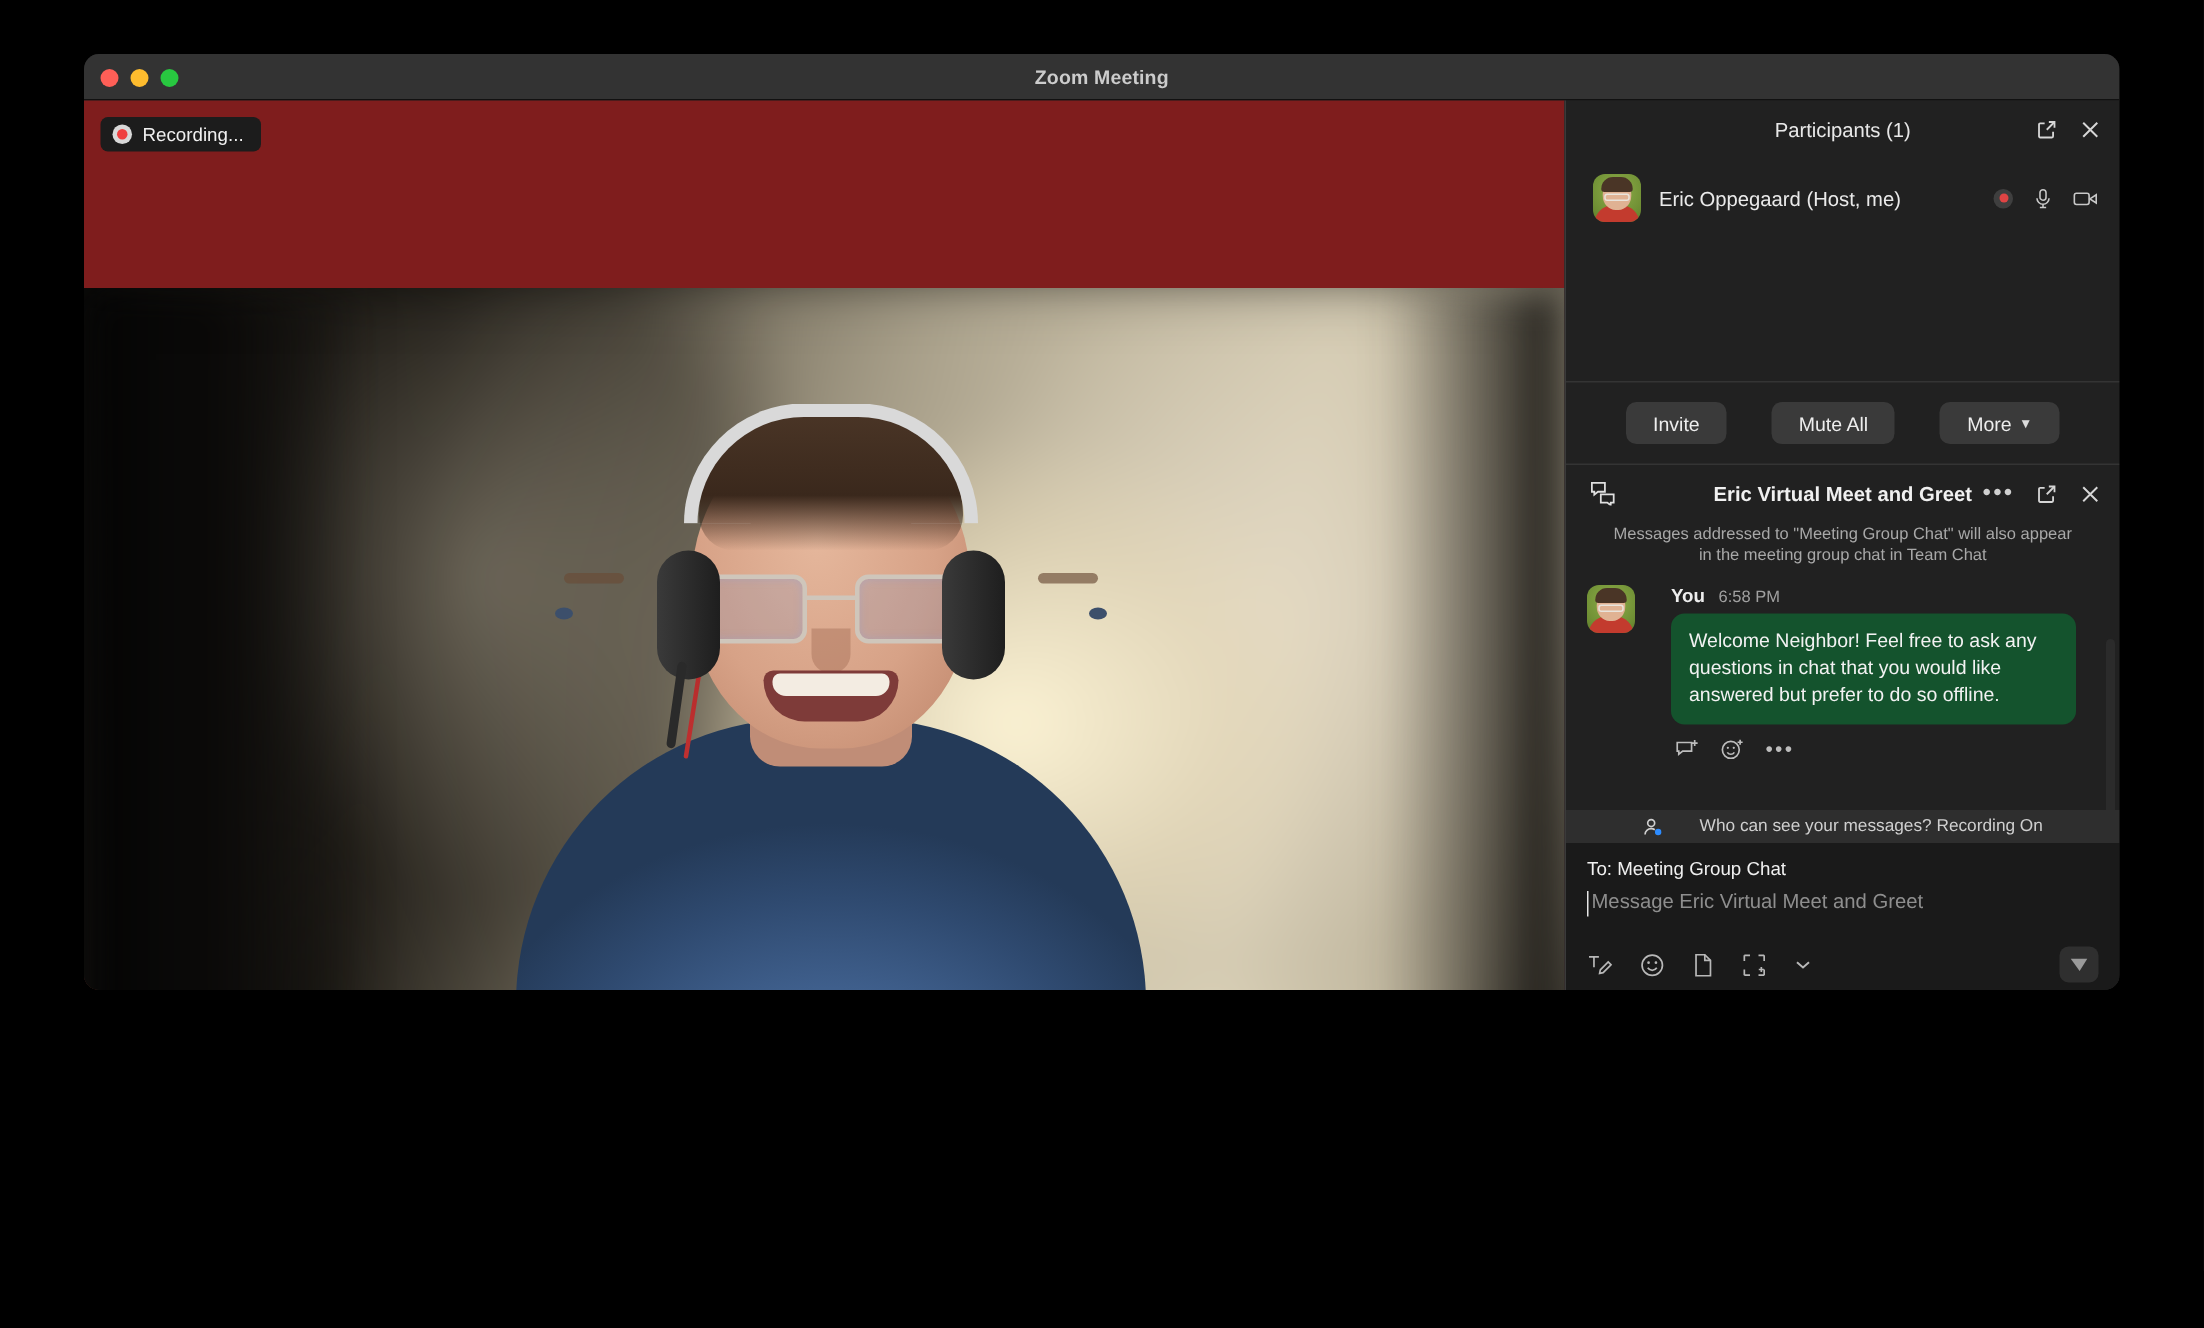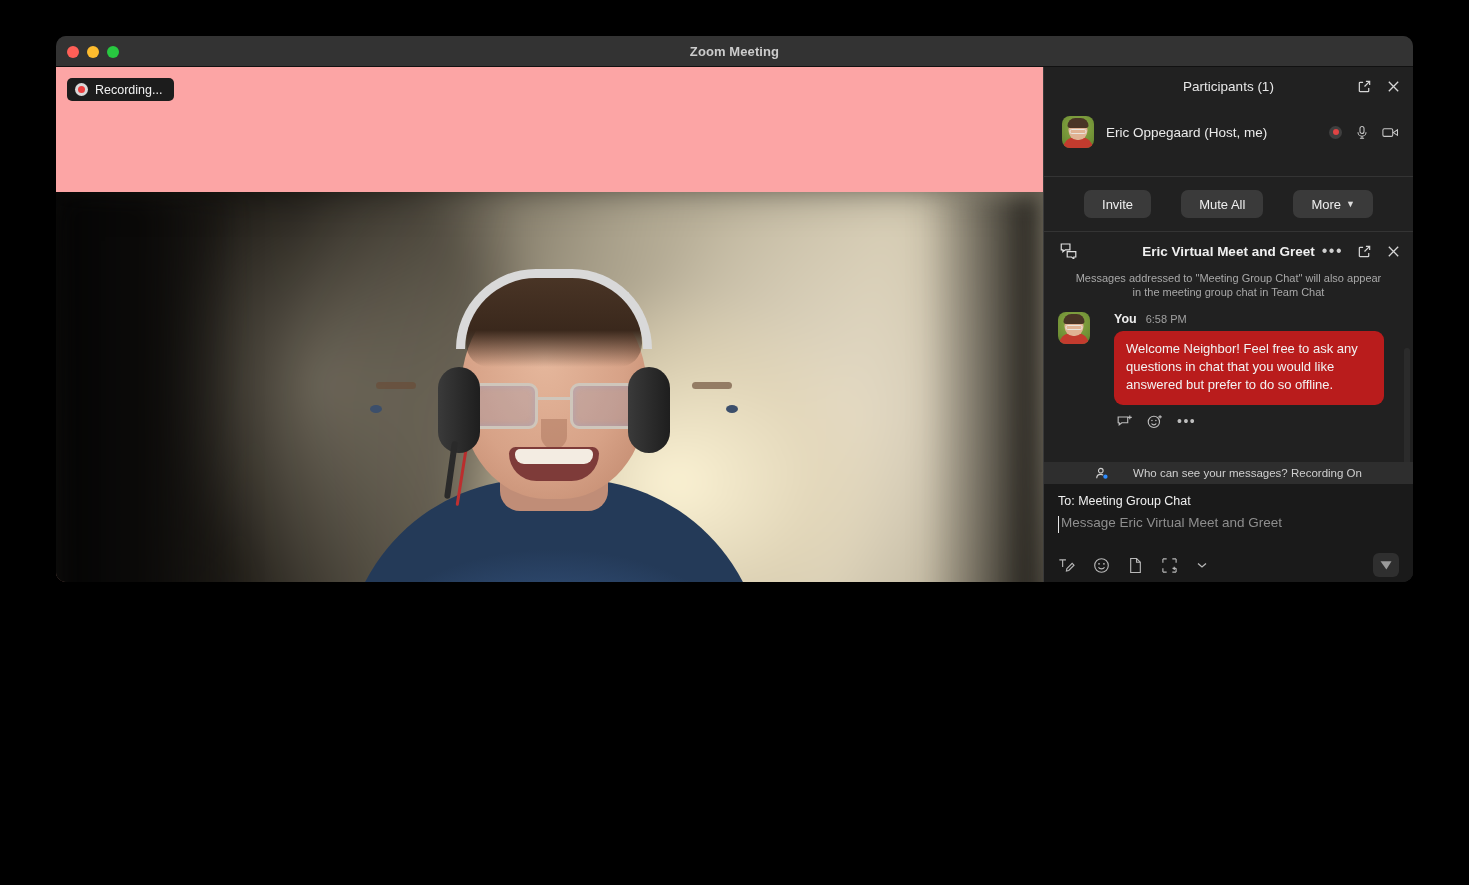--- a/index.html
+++ b/index.html
@@ -7,21 +7,21 @@
     width: 1469px; height: 885px;
     background: #000000;
     font-family: "Liberation Sans", sans-serif;
     overflow: hidden;
   }
 
   
   .window {
     position: absolute;
     left: 56px; top: 36px;
-    width: 1357px; height: 546px;
+    width: 1357px; height: 624px;
     background: #1a1a1a;
     border-radius: 10px;
     overflow: hidden;
     box-shadow: 0 6px 30px rgba(0,0,0,.8);
   }
   .titlebar {
     position: relative;
     height: 31px;
     background: #333333;
     display: flex;
@@ -45,21 +45,21 @@
   .body-area {
     position: absolute;
     top: 31px; left: 0; right: 0; bottom: 0;
     display: flex;
   }
 
   
   .stage {
     position: relative;
     width: 987px;
-    background: #fca5a5;
+    background: #7f1d1d;
     overflow: hidden;
   }
   .recording-pill {
     position: absolute; left: 11px; top: 11px;
     height: 23px;
     display: flex; align-items: center; gap: 7px;
     padding: 0 12px 0 8px;
     background: #1c1c1c;
     border-radius: 5px;
     z-index: 5;
@@ -330,21 +330,21 @@
   .chat-scroll {
     flex: 1; overflow: hidden; position: relative;
     padding: 0 14px;
   }
   .msg { display: flex; gap: 24px; padding-top: 4px; }
   .msg-body { flex: 1; min-width: 0; }
   .msg-meta { display: flex; align-items: baseline; gap: 9px; padding-bottom: 5px; }
   .msg-author { font-size: 12.5px; font-weight: bold; color: #eeeeee; }
   .msg-time { font-size: 11px; color: #a0a0a0; }
   .bubble {
-    background: #b91c1c;
+    background: #14532d;
     border-radius: 9px;
     padding: 9px 12px 10px 12px;
     font-size: 13px; line-height: 1.42; color: #f2f2f2;
     max-width: 270px;
   }
   .msg-actions {
     display: flex; align-items: center; gap: 14px;
     padding: 9px 0 0 3px;
   }
   .chat-scrollbar {

